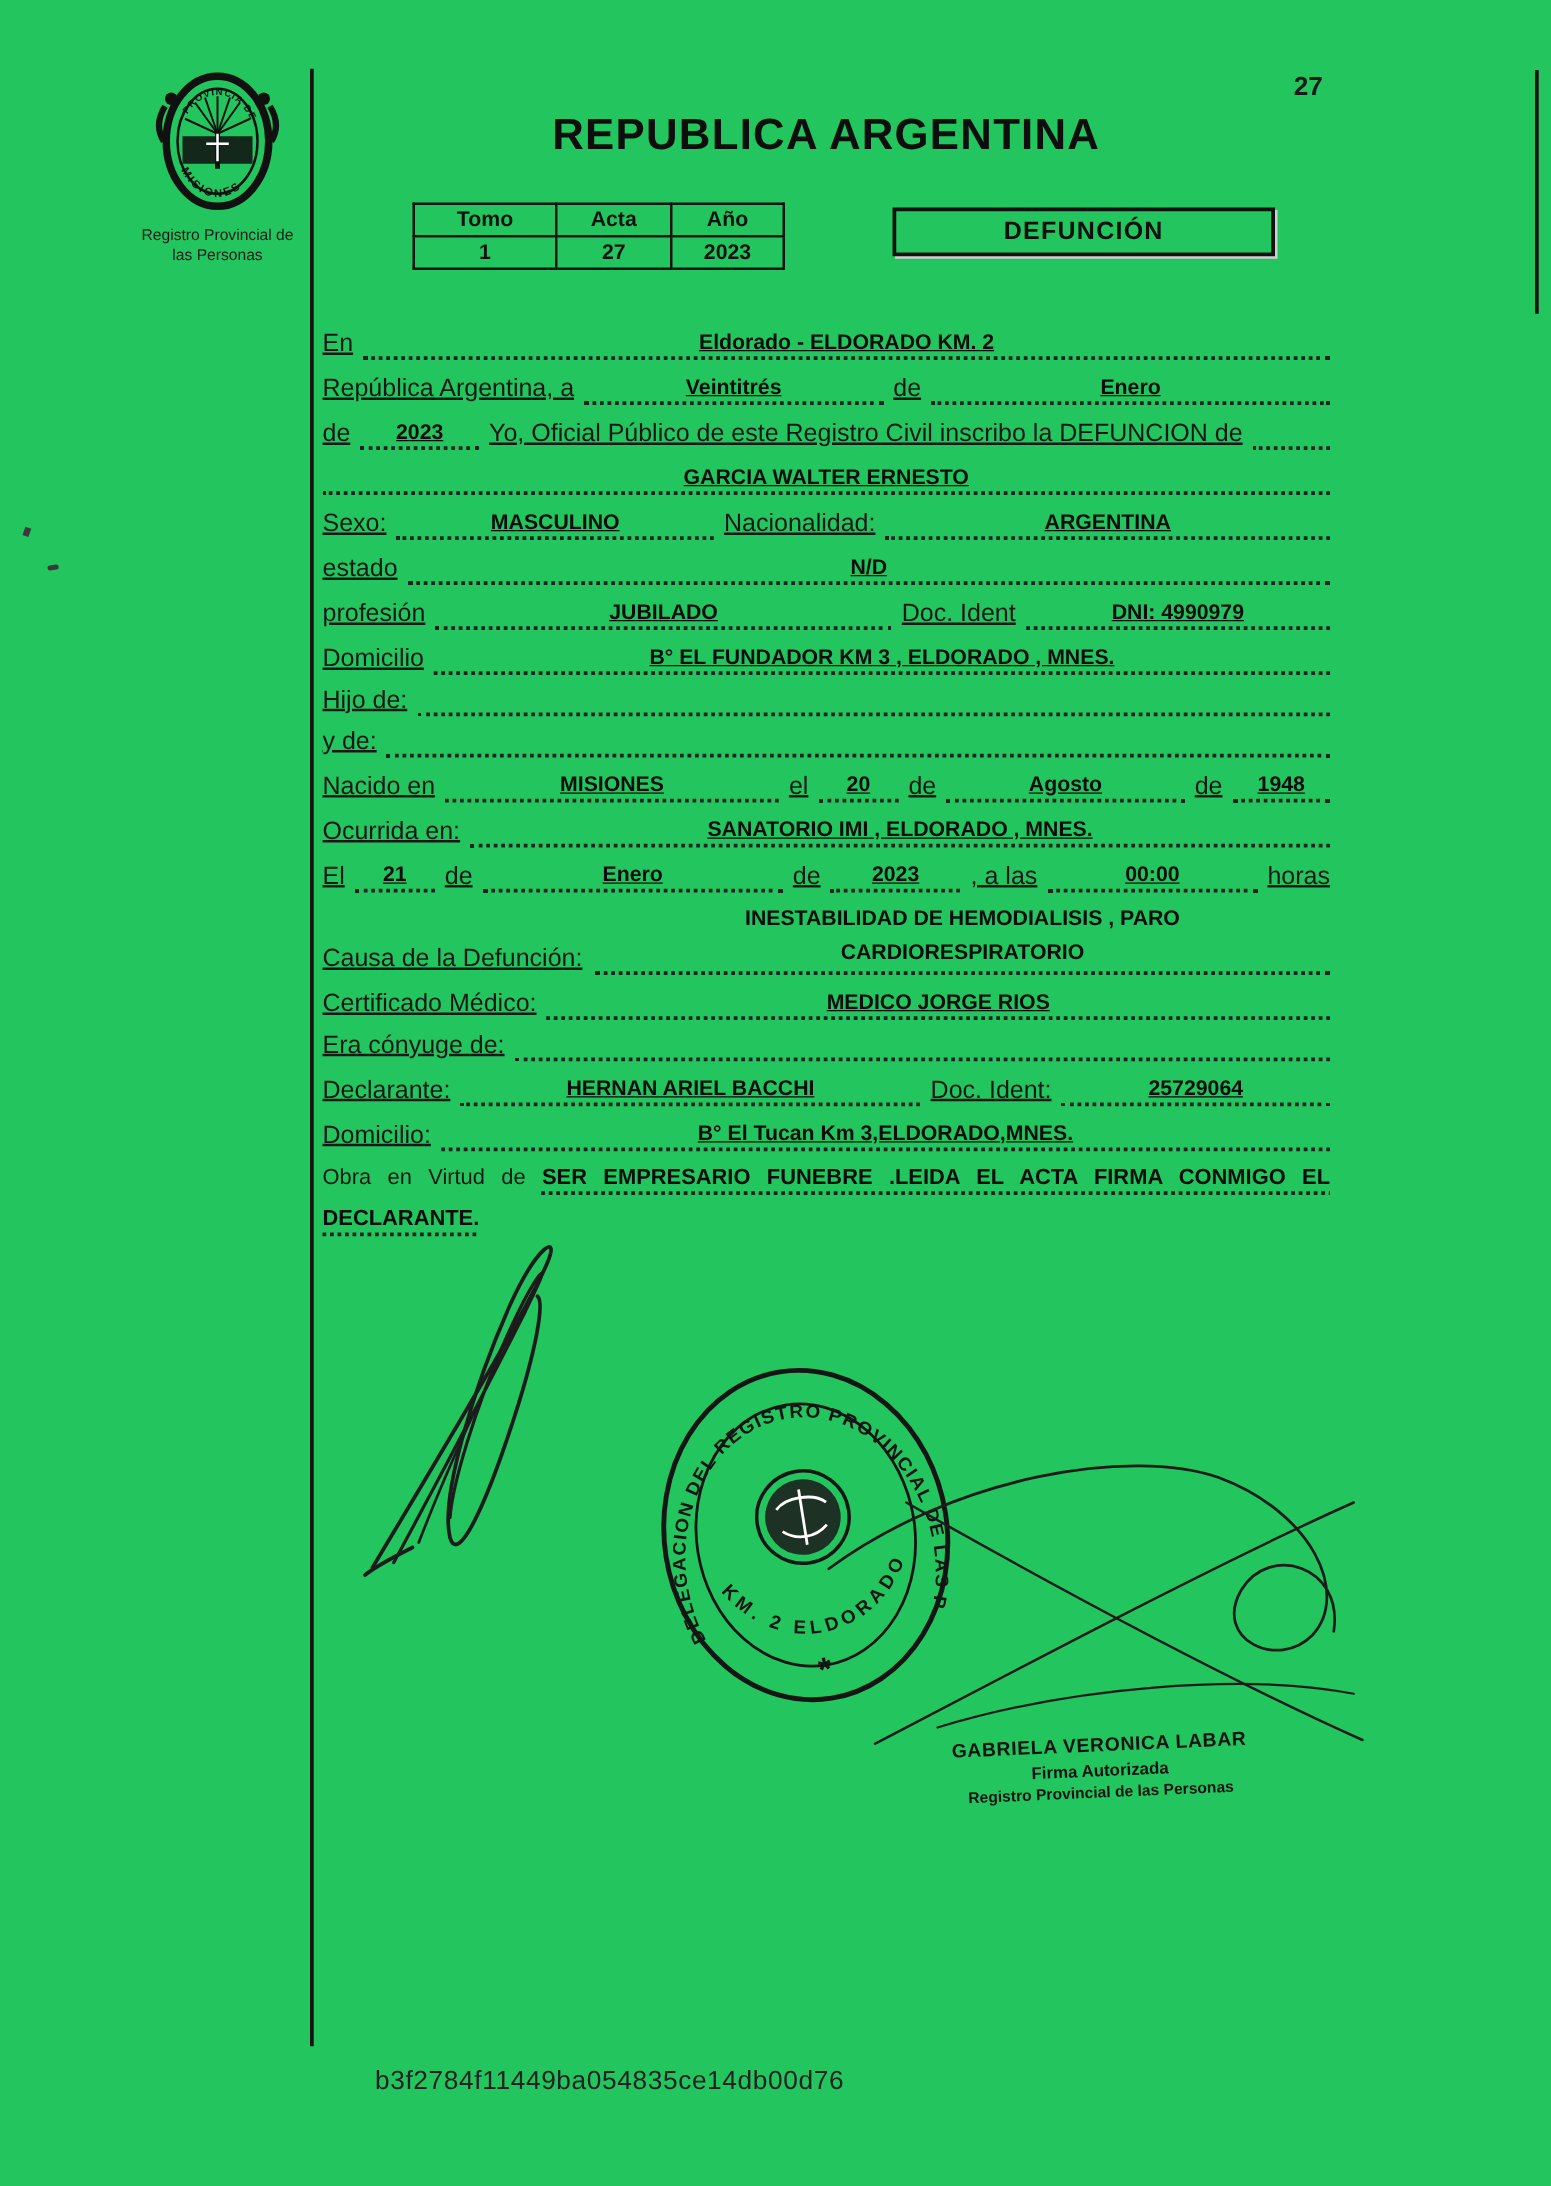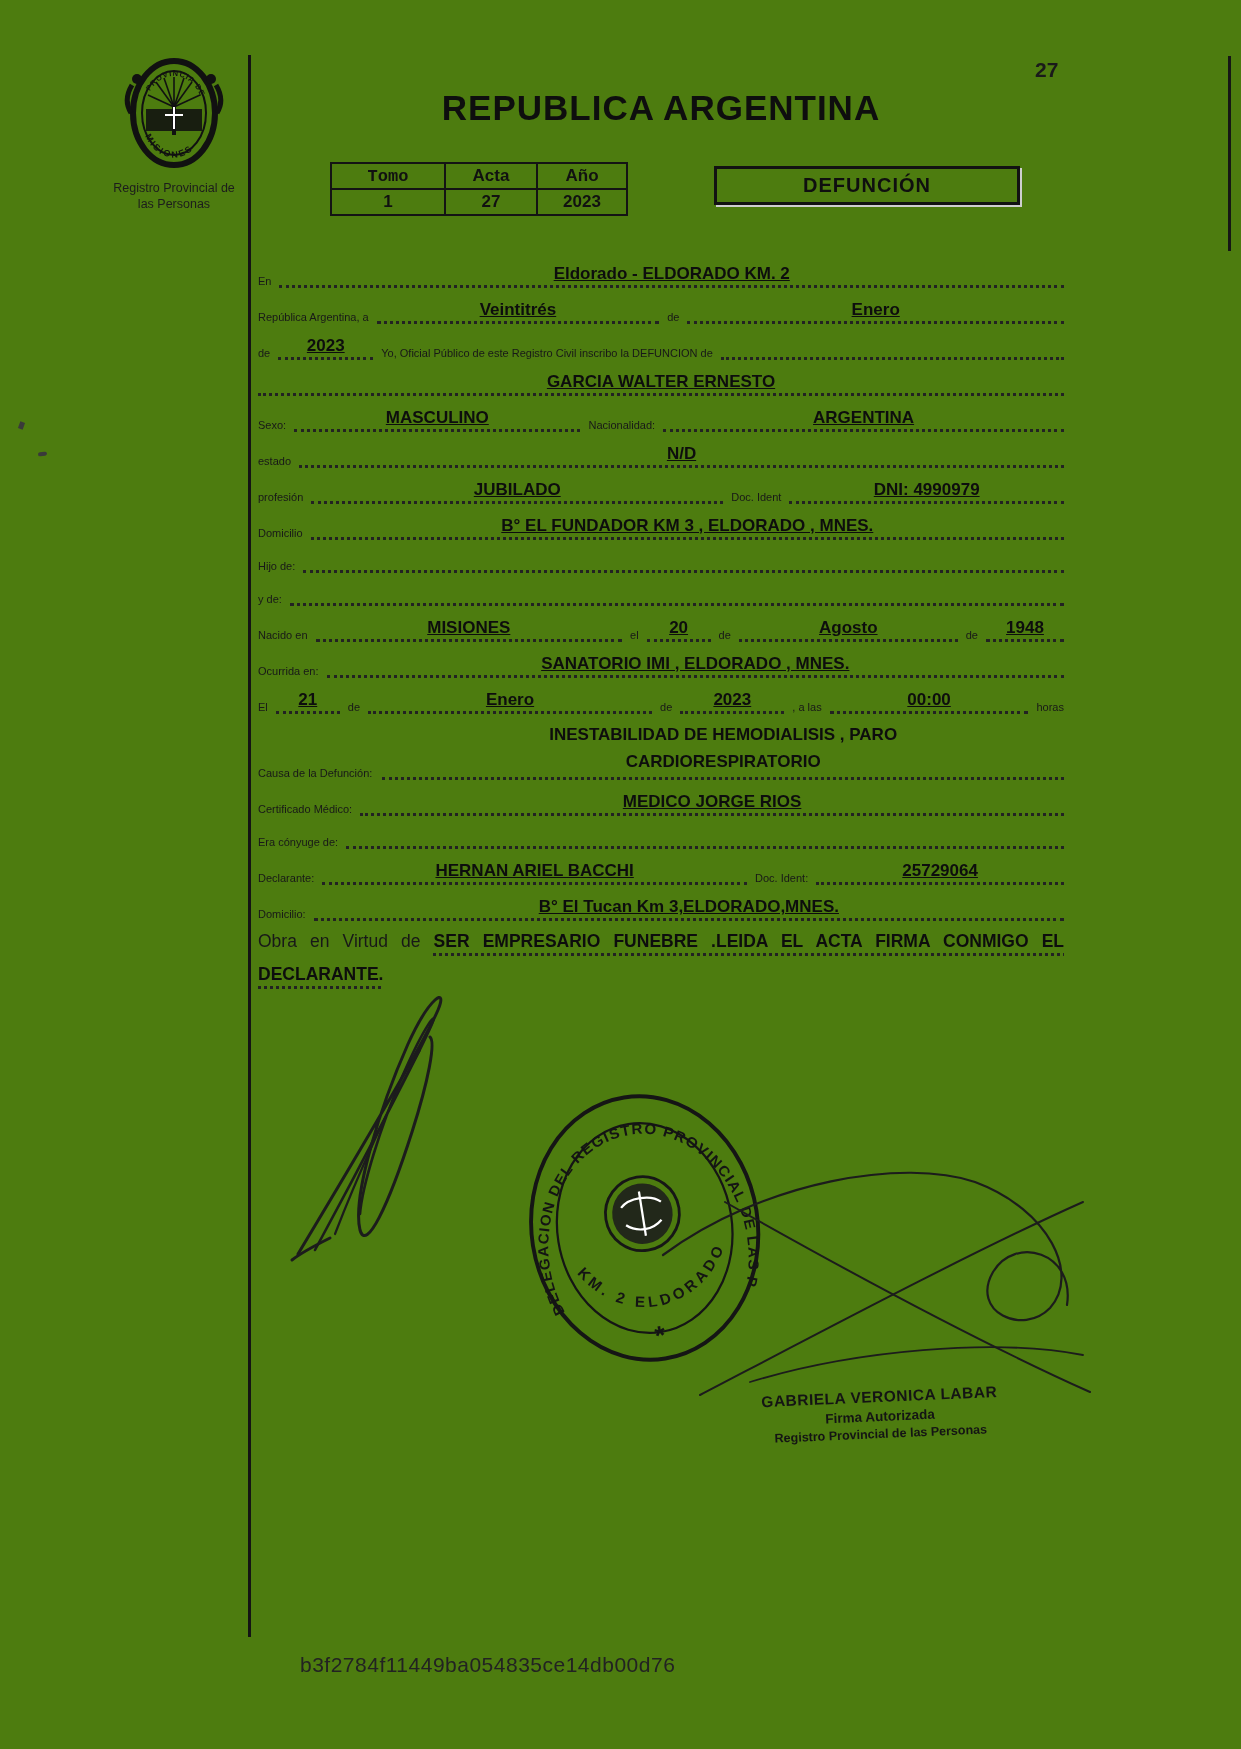--- a/index.html
+++ b/index.html
@@ -1,17 +1,17 @@
 <!DOCTYPE html>
 <html><head>
 <meta charset="utf-8">
 <style>
   html,body{margin:0;padding:0;background:#9a9a9a;}
   .page{
-    position:relative;width:1241px;height:1749px;background:#4d7c0f;
+    position:relative;width:1241px;height:1749px;background:#22c55e;
     font-family:"Liberation Sans", sans-serif;color:#151515;overflow:hidden;
     margin:0 auto;
   }
   
   .pagenum{position:absolute;left:1035px;top:58px;font-size:21px;font-weight:bold;color:#1a1a1a;}
   .right-edge-line{position:absolute;left:1228px;top:56px;width:3px;height:195px;background:#161616;}
   
   .letterhead{position:absolute;left:96px;top:55px;width:156px;text-align:center;}
   .letterhead svg{display:block;margin:0 auto;}
   .org-name{margin-top:8px;font-size:12.5px;line-height:1.25;color:#1c1c1c;}
@@ -19,31 +19,31 @@
   .content-border{position:absolute;left:248px;top:55px;width:2.5px;height:1582px;background:#141414;}
   .main{position:absolute;left:258px;top:60px;width:806px;}
   .doc-title{position:absolute;top:28px;left:0;width:100%;text-align:center;
     font-size:35px;font-weight:bold;letter-spacing:1px;color:#0e0e0e;}
   
   .record-table{position:absolute;top:102px;left:72px;border-collapse:collapse;}
   .record-table td{border:2.5px solid #141414;text-align:center;font-size:17px;
     height:24px;padding:0 6px;color:#111;}
   .record-table .hdr td{font-weight:bold;}
   .record-table .val td{font-weight:bold;}
-  .col-tomo{width:100px;font-family:Liberation Mono, monospace;} .col-acta{width:78px;border-radius:12px;} .col-ano{width:76px;}
+  .col-tomo{width:100px;} .col-acta{width:78px;border-radius:12px;} .col-ano{width:76px;}
   
   .defuncion-box{position:absolute;top:106px;left:456px;width:300px;height:33px;
     border:3px solid #121212;box-shadow:2px 2px 0 0 #cfcfcf;
     display:flex;align-items:center;justify-content:center;
     font-size:20px;font-weight:600;letter-spacing:1px;color:#0f0f0f;}
   
   .form{position:absolute;top:192px;left:0;width:100%;}
   .row{display:flex;align-items:flex-end;height:36px;column-gap:8px;}
   .row.tight{height:33px;}
-  .lbl{font-size:11px;white-space:nowrap;padding-bottom:1px;color:#181818;}
+  .lbl{font-size:20px;white-space:nowrap;padding-bottom:1px;color:#181818;text-decoration:underline;}
   .seg{border-bottom:3px dotted #222;text-align:center;font-weight:bold;
     font-size:17px;color:#0d0d0d;padding-bottom:1px;min-height:21px;line-height:1.25;text-decoration:underline;}
   .g1{flex:1;} .g12{flex:1.2;} .g14{flex:1.4;} .g16{flex:1.6;} .g08{flex:.8;} .g07{flex:.7;}
   .w70{width:64px;} .w95{width:95px;} .w110{width:104px;} .w80{width:78px;}
   .gmin{flex:1;min-width:24px;}
   .row-causa{display:flex;align-items:flex-end;height:66px;column-gap:10px;}
   .causa-val{flex:1;border-bottom:3px dotted #222;text-align:center;font-weight:bold;
     font-size:17px;color:#0d0d0d;line-height:1.55;padding-bottom:2px;}
   .obra{margin-top:4px;font-size:17.5px;line-height:1.9;text-align:justify;color:#181818;}
   .obra .val{font-weight:bold;color:#0d0d0d;

